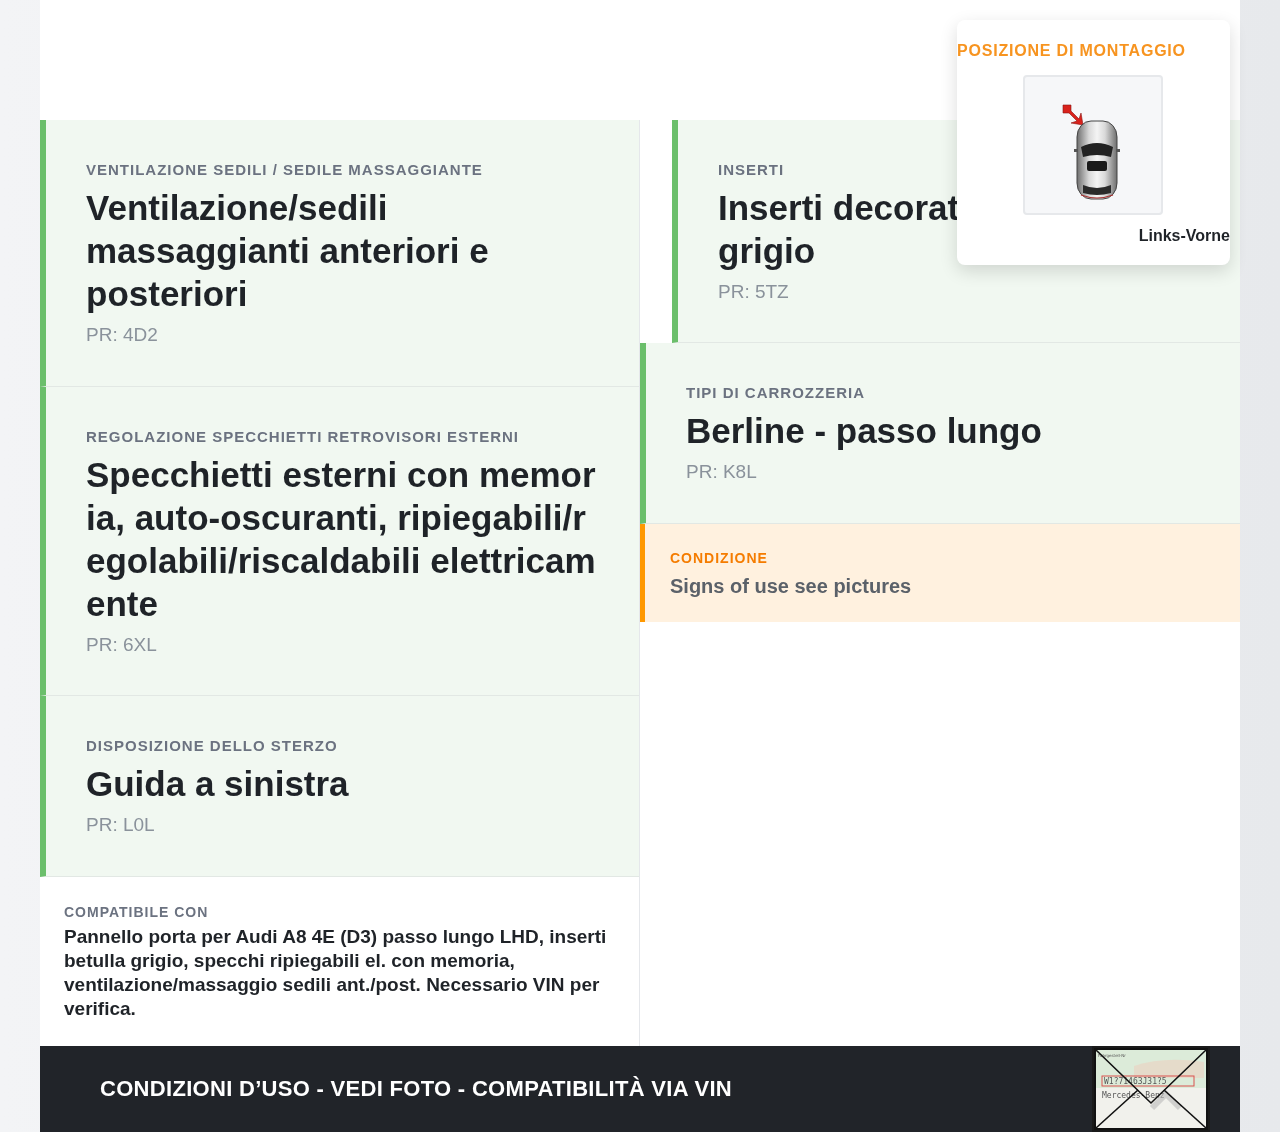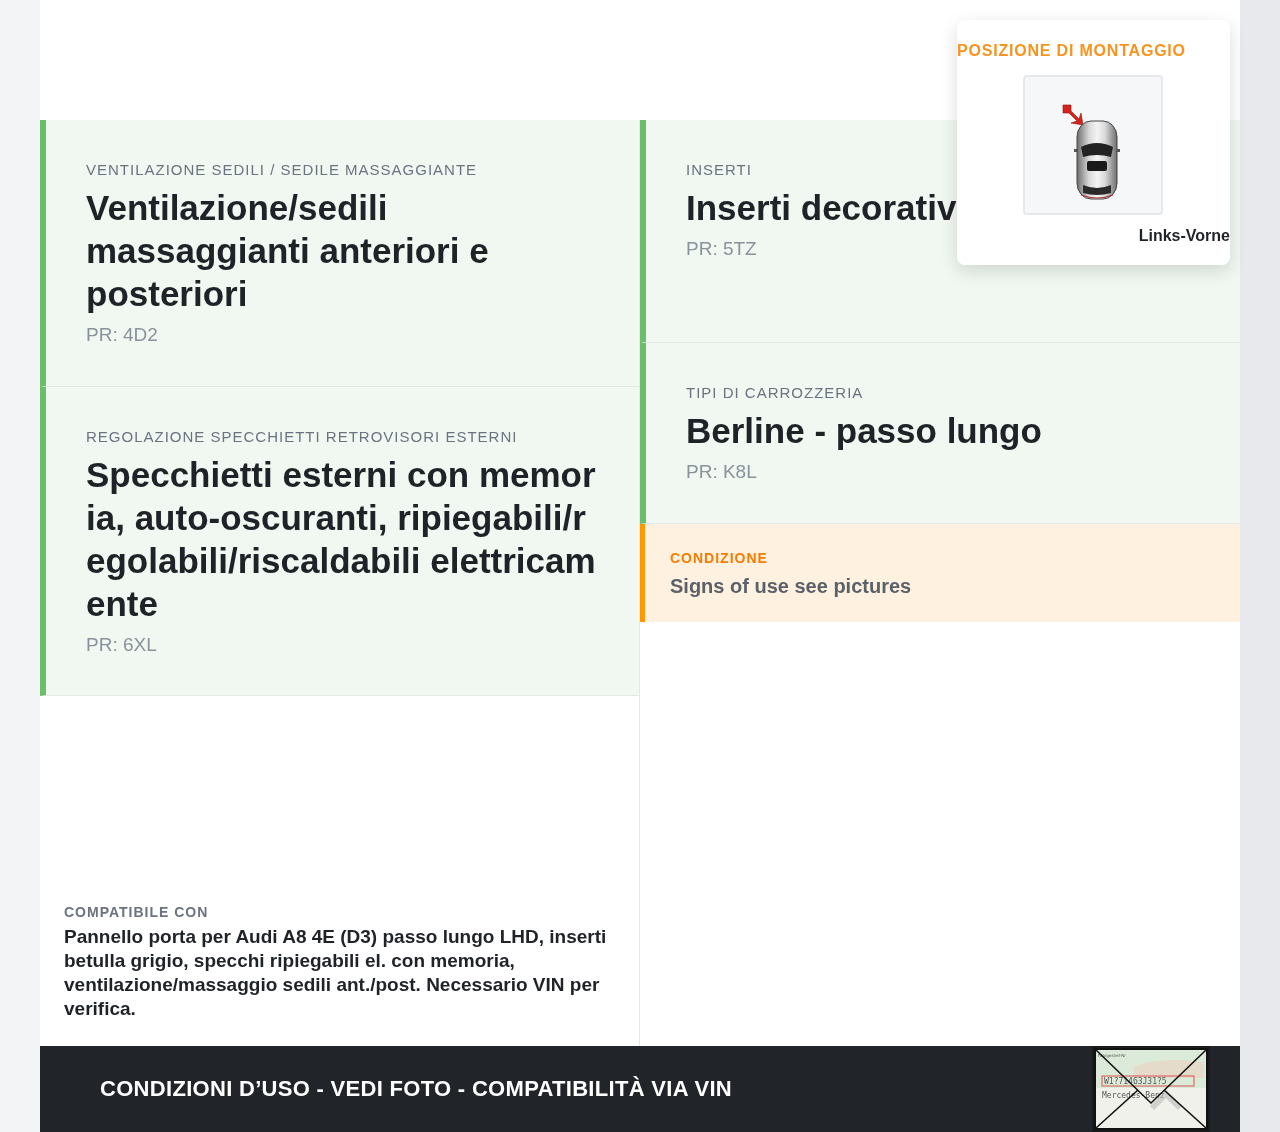--- a/index.html
+++ b/index.html
@@ -27,21 +27,21 @@
     }
     .col-left { left: 0; height: 926px; border-right: 1px solid #e5e7eb; }
     .col-right { left: 600px; height: 926px; }
     .attr {
       position: relative; background: #f1f8f1;
       border-left: 6px solid #6bbf6b;
       border-bottom: 1px solid #e2e8e4;
       padding: 40px 40px 0 40px;
     }
     .attr-cat {
-      font-size: 15px; font-weight: 400; color: #6b7280; letter-spacing: 1px;
+      font-size: 15px; font-weight: 700; color: #6b7280; letter-spacing: 1px;
       text-transform: uppercase; line-height: 20px;
     }
     .attr-val {
       font-size: 35px; font-weight: 700; color: #1f2328; line-height: 43px;
       margin-top: 6px;
     }
     .attr-pr {
       font-size: 19px; color: #8a929b; margin-top: 10px; line-height: 20px;
     }
     .cond {
@@ -104,29 +104,34 @@
     <div class="attr" style="height:267px;">
       <div class="attr-cat">VENTILAZIONE SEDILI / SEDILE MASSAGGIANTE</div>
       <div class="attr-val">Ventilazione/sedili massaggianti anteriori e posteriori</div>
       <div class="attr-pr">PR: 4D2</div>
     </div>
     <div class="attr" style="height:309px;">
       <div class="attr-cat">REGOLAZIONE SPECCHIETTI RETROVISORI ESTERNI</div>
       <div class="attr-val" style="word-break: break-all;">Specchietti esterni con memoria, auto-oscuranti, ripiegabili/regolabili/riscaldabili elettricamente</div>
       <div class="attr-pr">PR: 6XL</div>
     </div>
+    <div class="attr" style="height:181px;">
+      <div class="attr-cat">DISPOSIZIONE DELLO STERZO</div>
+      <div class="attr-val">Guida a sinistra</div>
+      <div class="attr-pr">PR: L0L</div>
+    </div>
 
     <div class="compat">
       <div class="compat-label">COMPATIBILE CON</div>
       <div class="compat-text">Pannello porta per Audi A8 4E (D3) passo lungo LHD, inserti betulla grigio, specchi ripiegabili el. con memoria, ventilazione/massaggio sedili ant./post. Necessario VIN per verifica.</div>
     </div>
   </div>
 
   <div class="col col-right">
-    <div class="attr" style="height:223px;">
+    <div class="attr" style="height:223px;margin-left:32px;">
       <div class="attr-cat">INSERTI</div>
       <div class="attr-val" style="max-width:520px;">Inserti decorativi betulla grigio</div>
       <div class="attr-pr">PR: 5TZ</div>
     </div>
     <div class="attr" style="height:181px;">
       <div class="attr-cat">TIPI DI CARROZZERIA</div>
       <div class="attr-val">Berline - passo lungo</div>
       <div class="attr-pr">PR: K8L</div>
     </div>
     <div class="cond">

